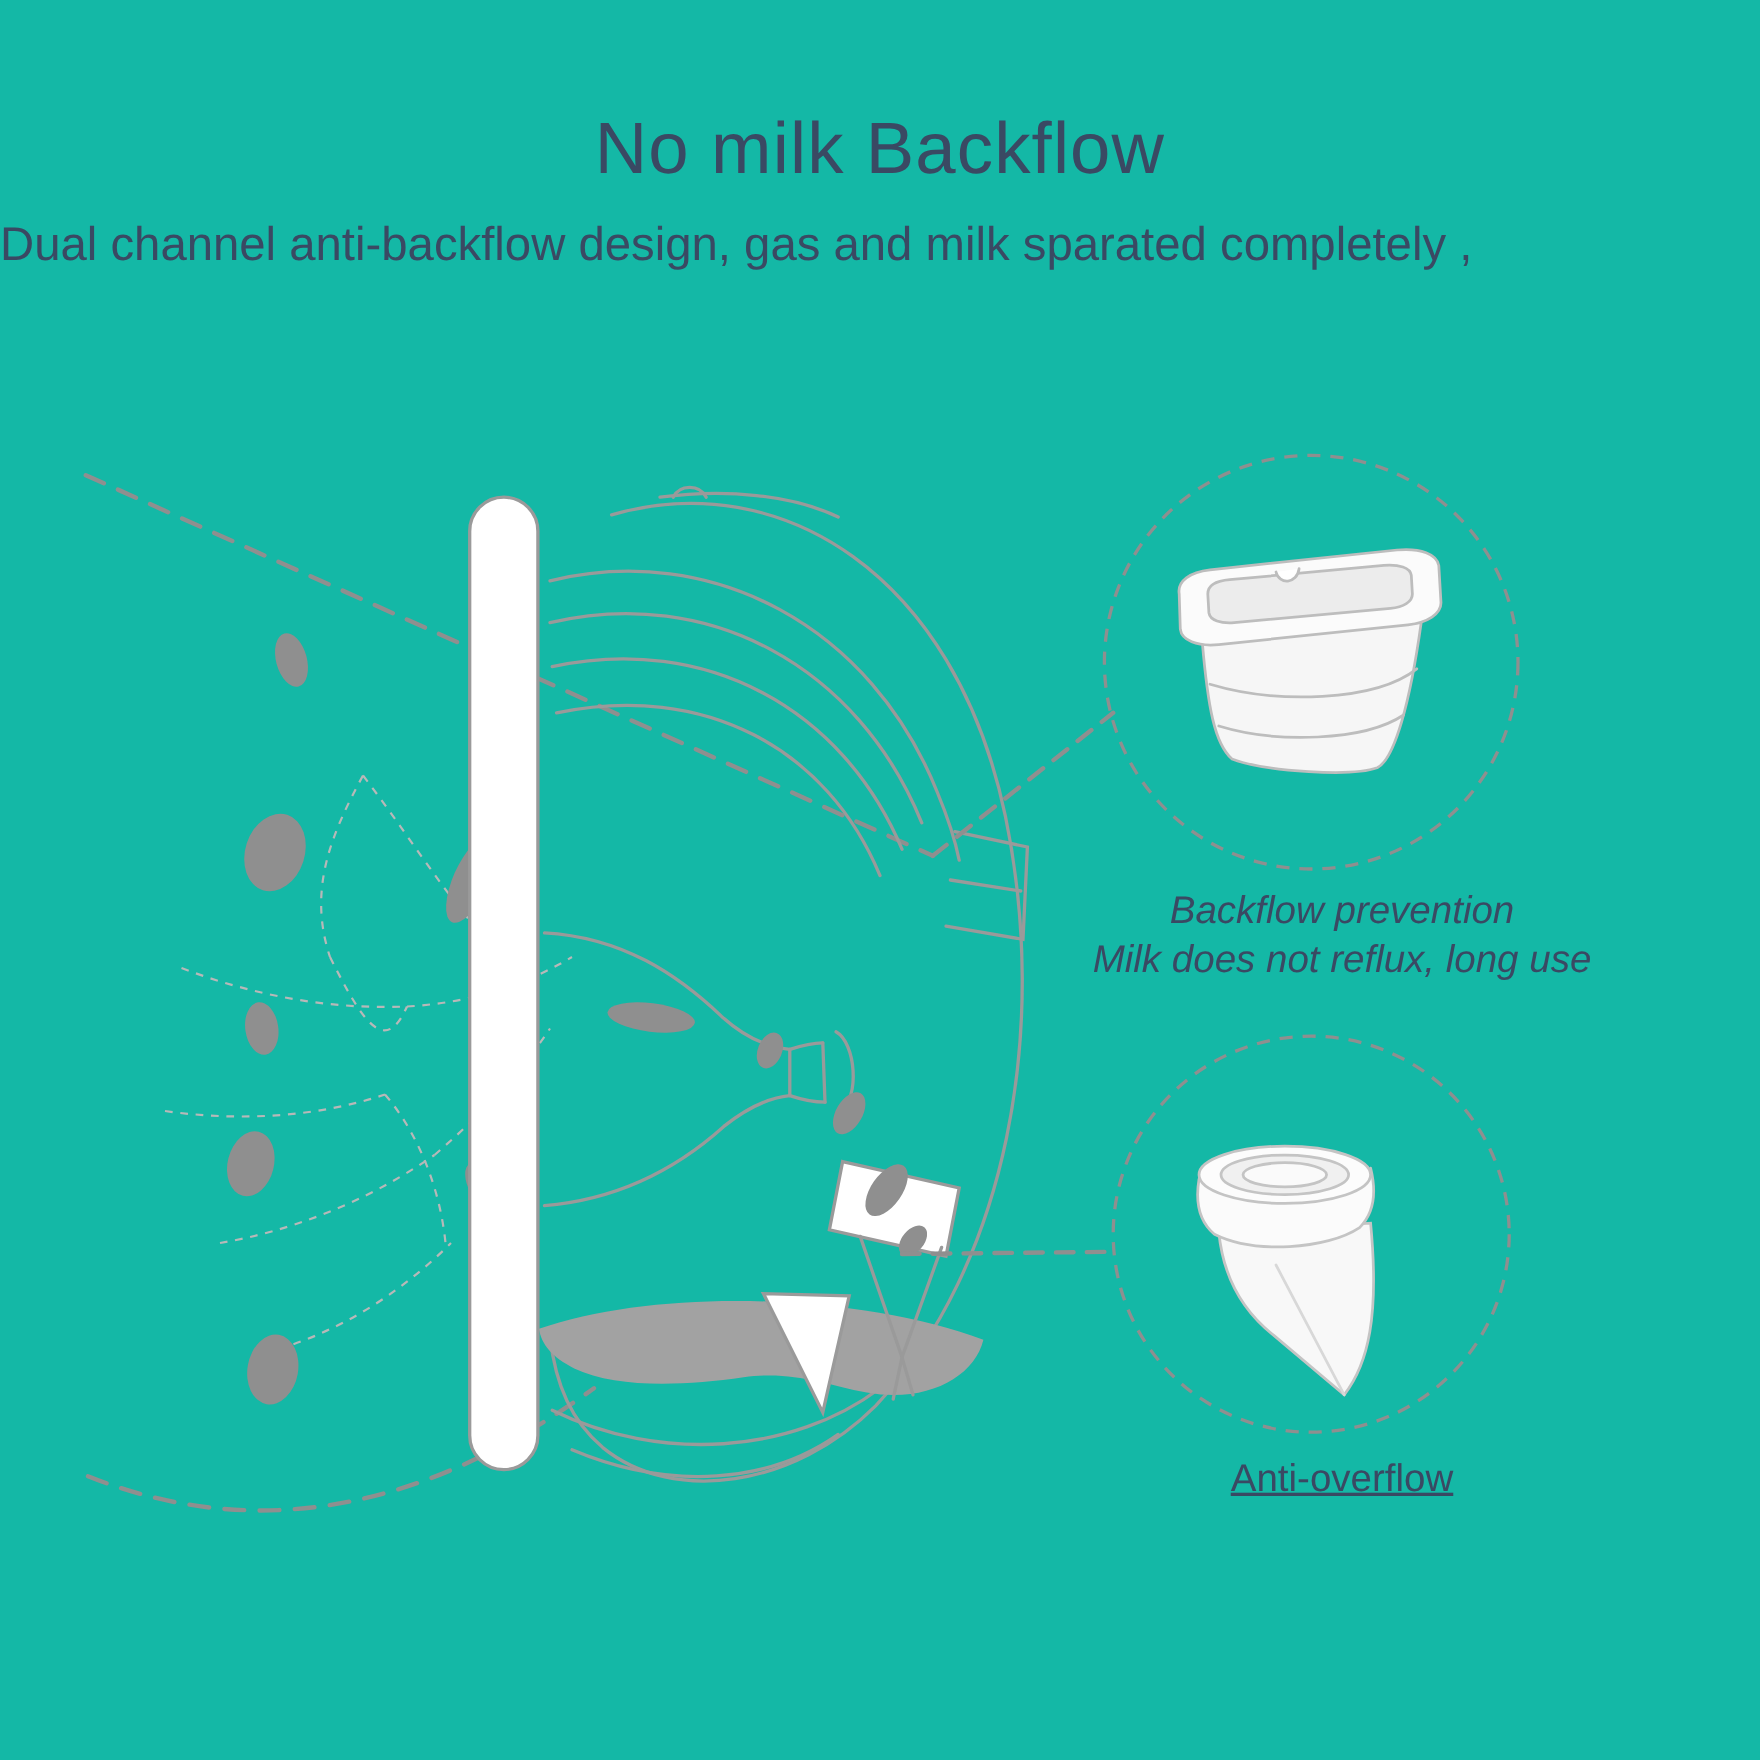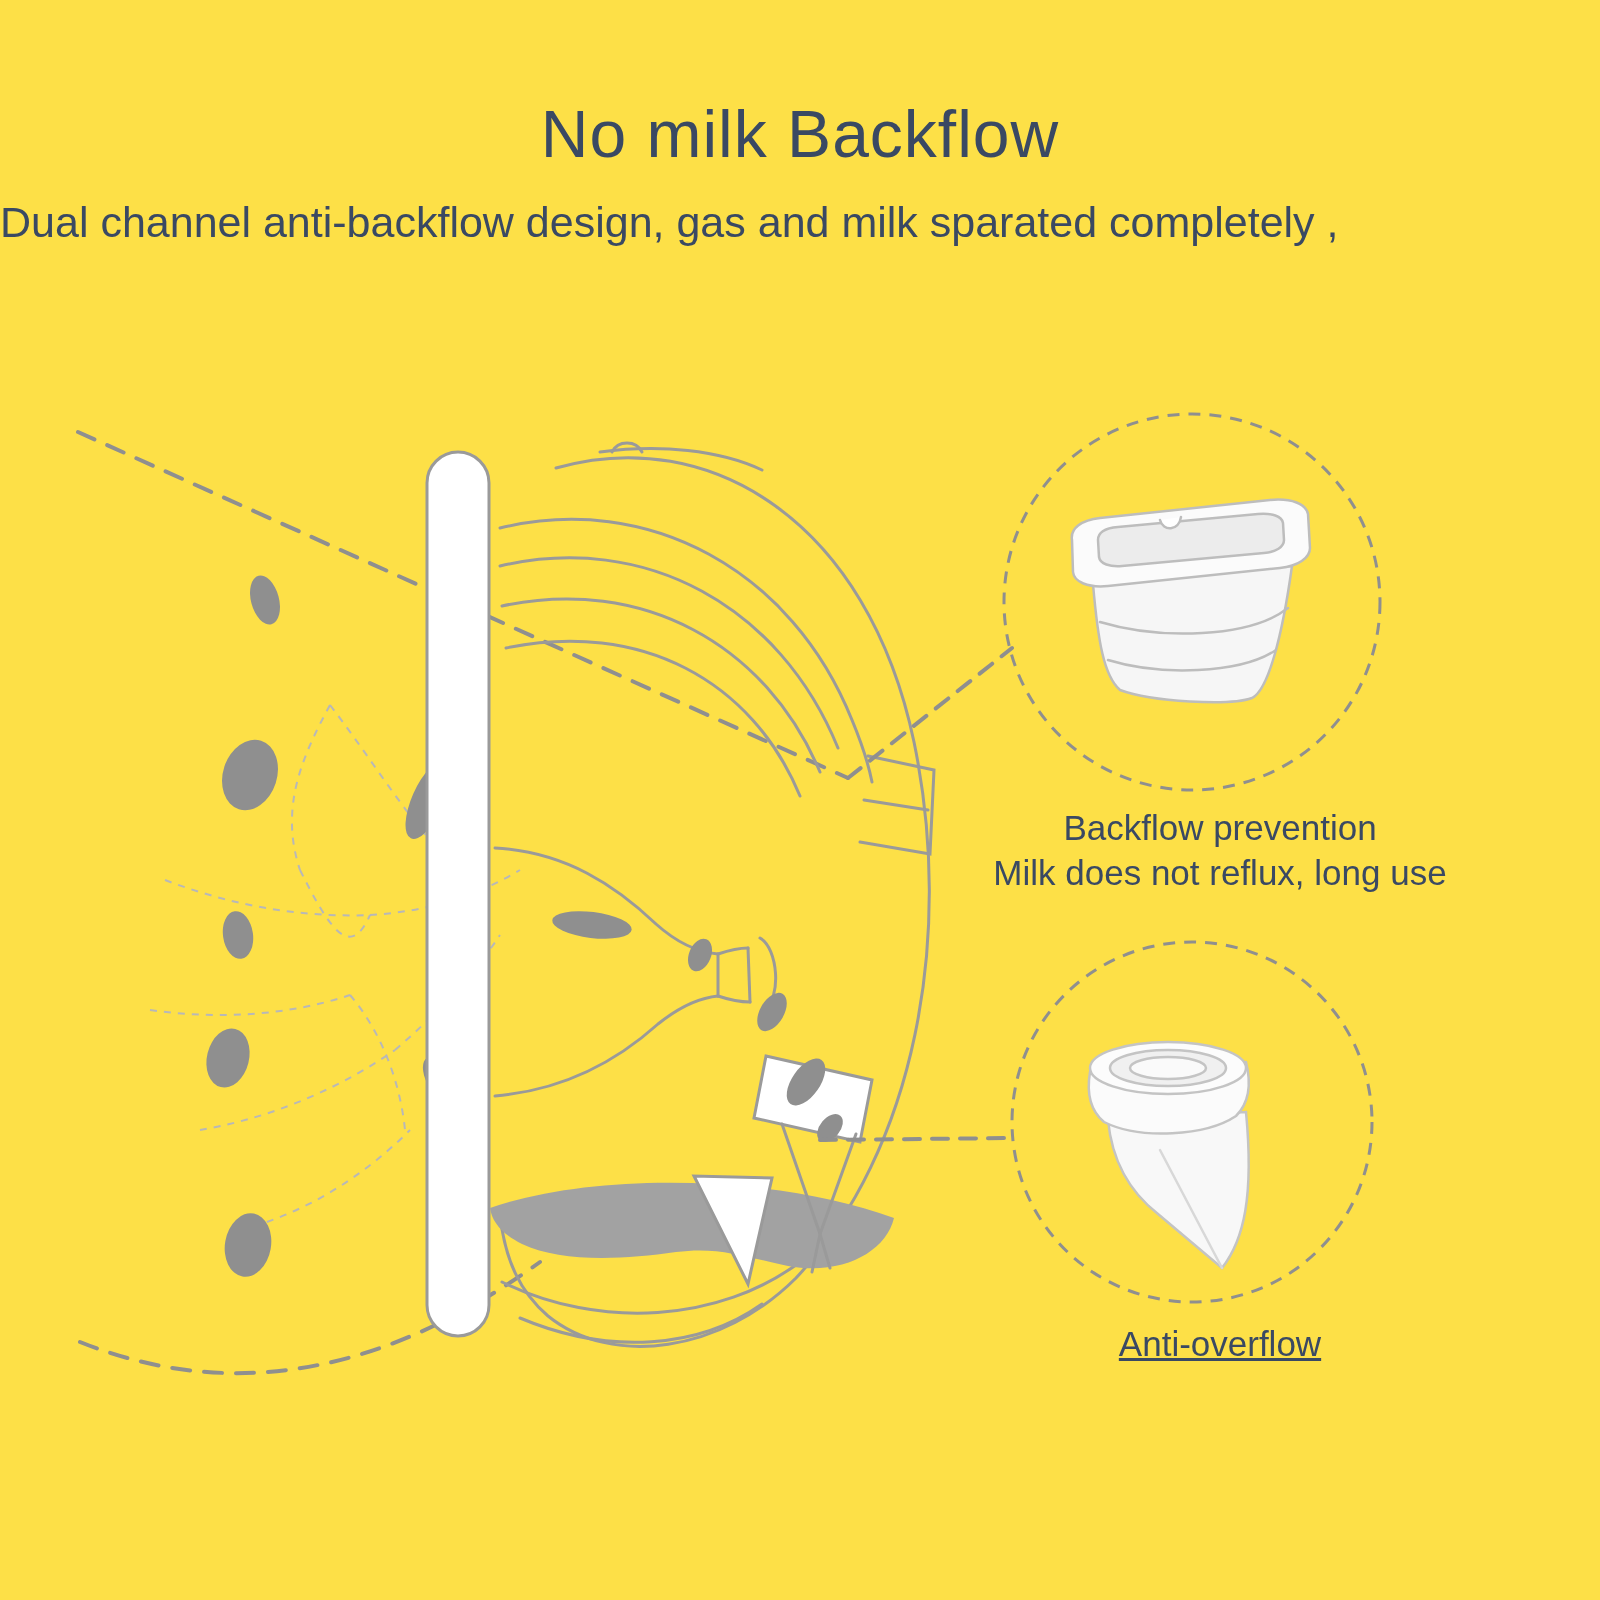--- a/index.html
+++ b/index.html
@@ -1,34 +1,34 @@
 <!DOCTYPE html>
 <html><head>
 <meta charset="utf-8">
 <style>
   html,body{margin:0;padding:0;background:#ffffff;}
   body{font-family:"Liberation Sans", sans-serif;}
-  .canvas{position:relative;width:1600px;height:1600px;background:#fde047;overflow:hidden;}
+  .canvas{position:relative;width:1600px;height:1600px;background:#14b8a6;overflow:hidden;}
   .page-title{
     position:absolute;top:96px;left:0;width:100%;
     text-align:center;font-size:66px;font-weight:500;
     color:#3a4963;letter-spacing:1px;margin:0;
   }
   .page-subtitle{
     position:absolute;top:192px;left:0;width:100%;
     font-size:43px;line-height:1.42;
     color:#3a4963;margin:0;
   }
   .diagram-svg{position:absolute;top:0;left:0;width:1600px;height:1600px;}
   .callout-label{
     position:absolute;left:930px;width:580px;
     text-align:center;color:#3a4963;font-size:35px;line-height:1.28;
   }
   .callout-label .callout-title{font-size:35px;}
-  .callout-top{top:806px;}
+  .callout-top{top:806px;font-style:italic;}
   .callout-bottom{top:1322px;text-decoration:underline;}
 </style>
 </head>
 <body>
 
 <div class="canvas">
 
   <h1 class="page-title">No milk Backflow</h1>
 
   <p class="page-subtitle">

